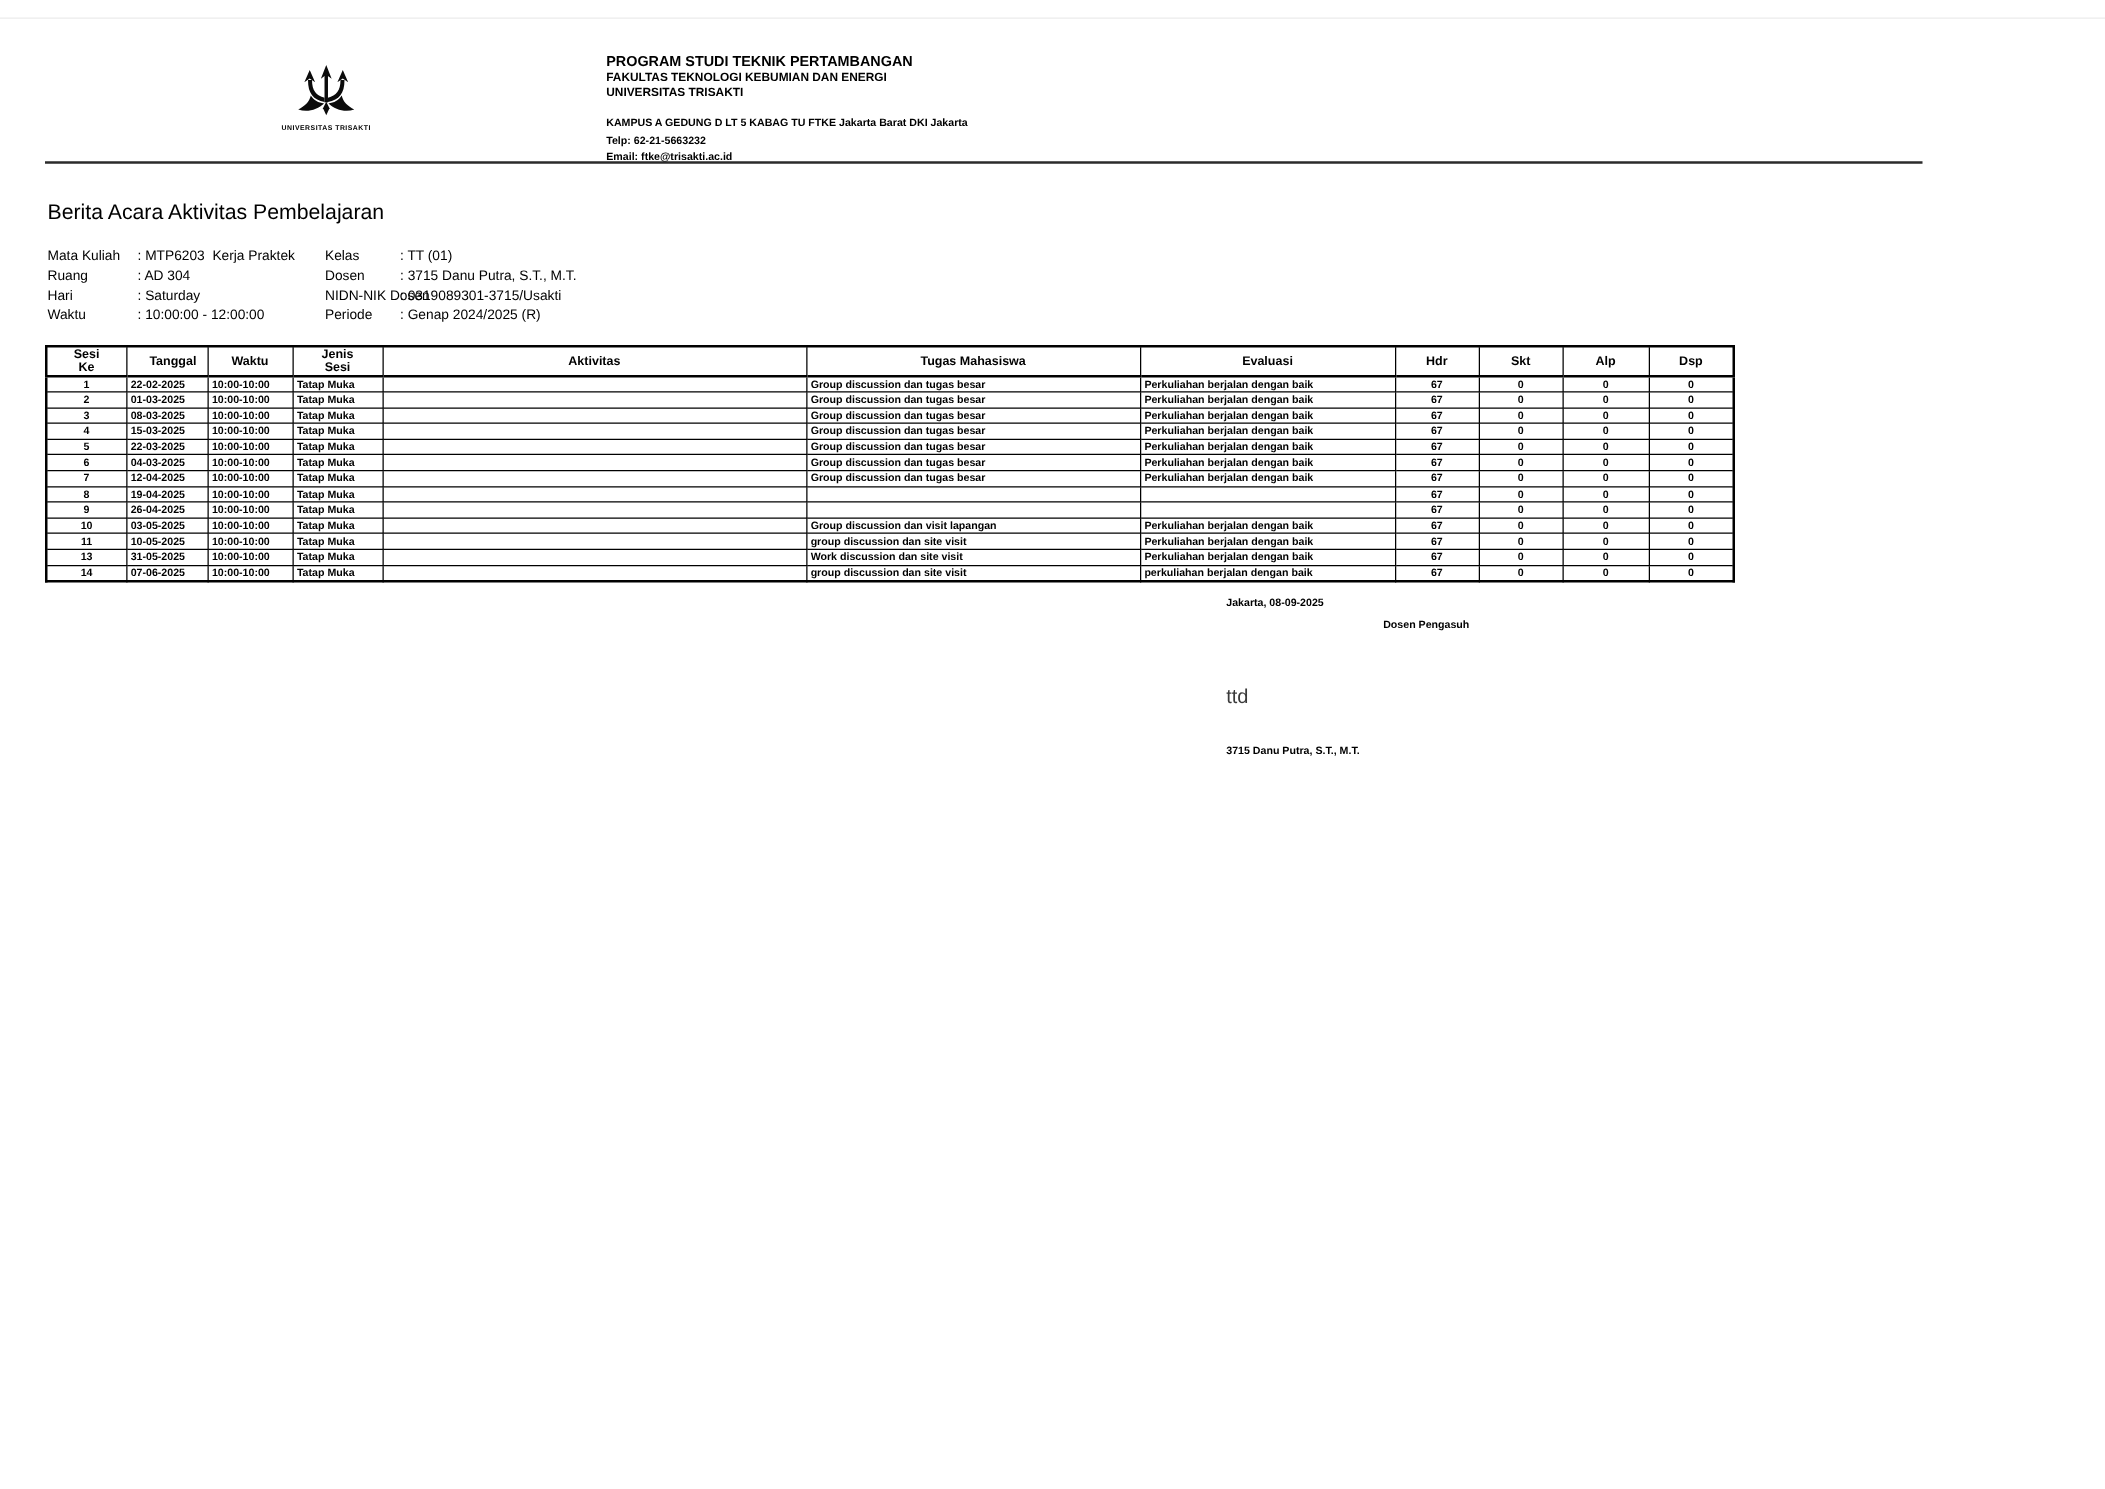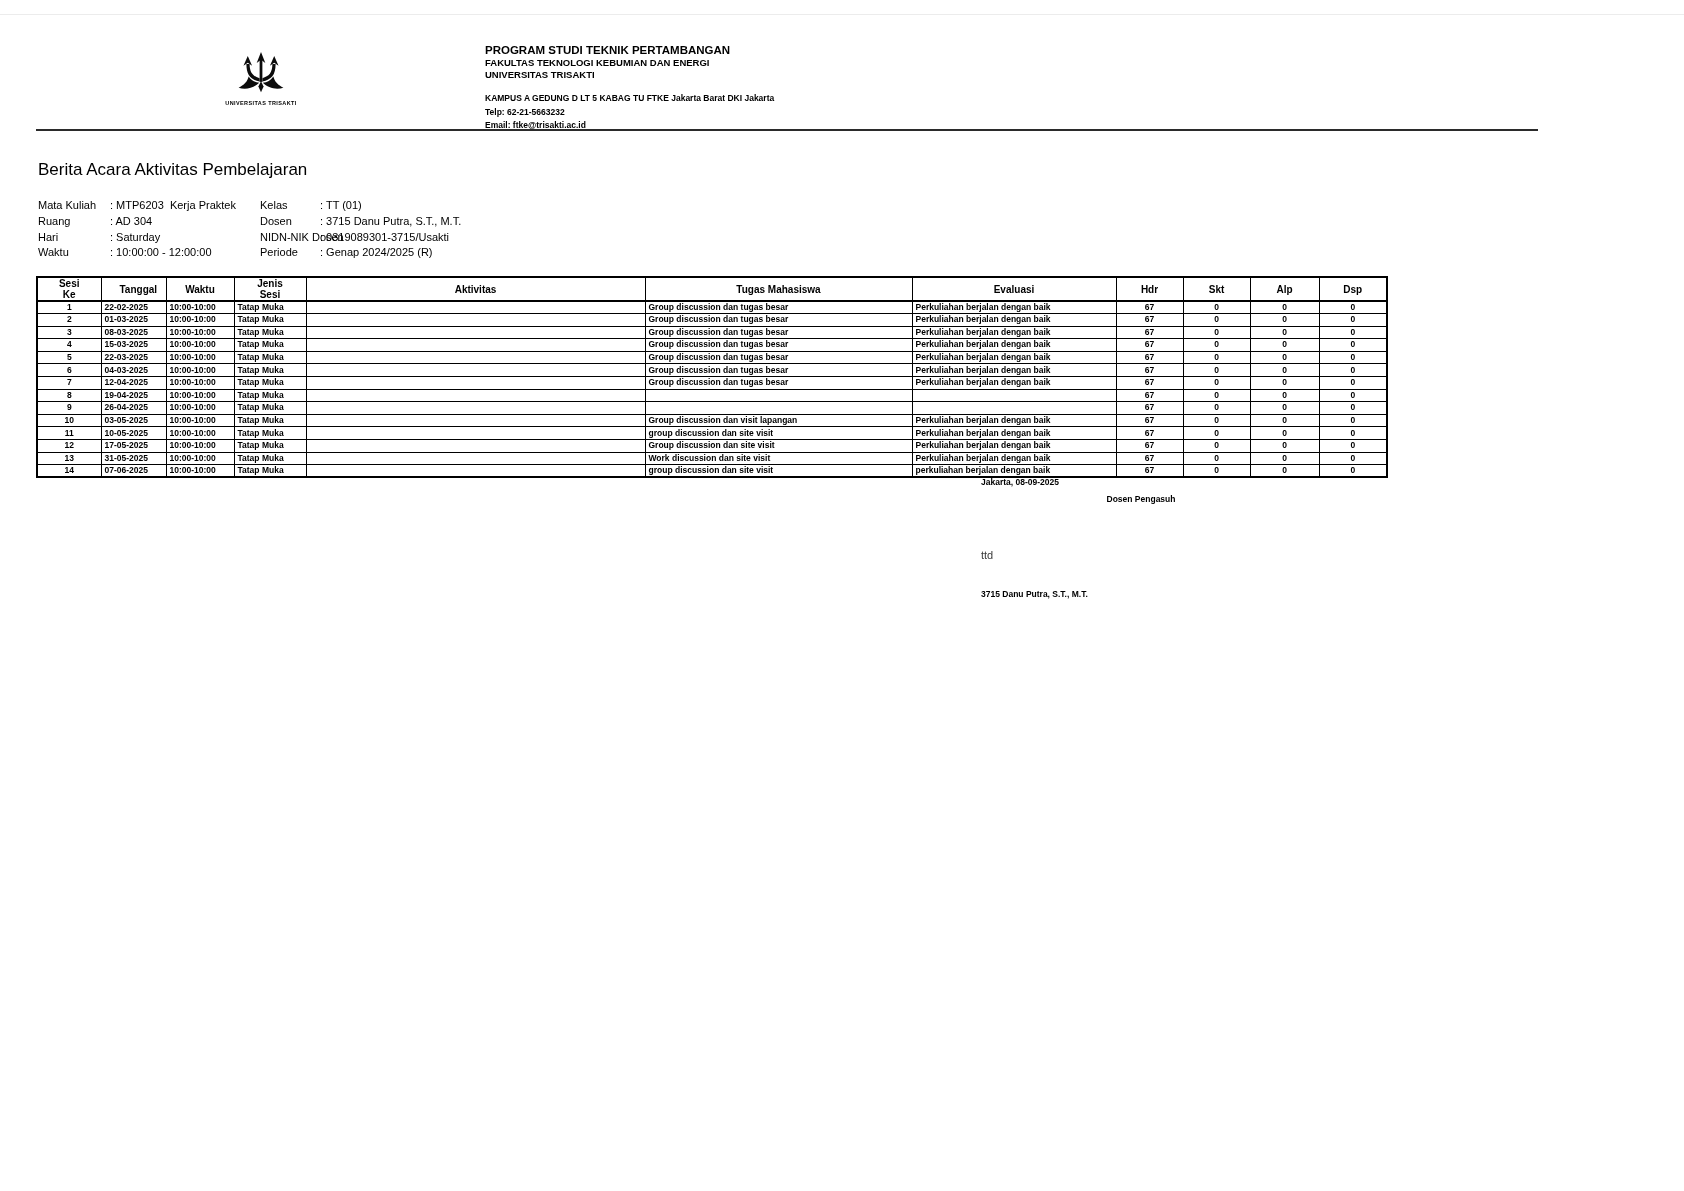--- a/index.html
+++ b/index.html
@@ -51,21 +51,21 @@
   }
   .sessions td.c0 { text-align:center; }
   .sessions td.c1, .sessions td.c2, .sessions td.c3,
   .sessions td.c4, .sessions td.c5, .sessions td.c6 { text-align:left; }
   .sessions td.c7, .sessions td.c8, .sessions td.c9, .sessions td.c10 { text-align:center; }
 
   
   .signature { position:absolute; left:981px; top:477px; width:320px; }
   .sig-place-date { font-size:8.5px; font-weight:bold; }
   .sig-role { font-size:8.5px; font-weight:bold; margin-top:7px;text-align:center; }
-  .sig-ttd { font-size:11px; font-weight:normal; color:#3a3a3a; margin-top:45px; }
+  .sig-ttd { font-size:16px; font-weight:normal; color:#3a3a3a; margin-top:45px; }
   .sig-name { font-size:8.5px; font-weight:bold; margin-top:28px; }
 
   .bottom-blue-mark { position:absolute; left:89px; top:1185px; width:16px; height:5px; border-radius:2px; }
 </style>
 </head>
 <body>
 
 <div class="page">
   <div class="top-edge-line"></div>
 
@@ -300,33 +300,20 @@
           <td class="c3">Tatap Muka</td>
           <td class="c4"></td>
           <td class="c5">group discussion dan site visit</td>
           <td class="c6">Perkuliahan berjalan dengan baik</td>
           <td class="c7">67</td>
           <td class="c8">0</td>
           <td class="c9">0</td>
           <td class="c10">0</td>
         </tr>
         <tr>
-          <td class="c0">12</td>
-          <td class="c1">17-05-2025</td>
-          <td class="c2">10:00-10:00</td>
-          <td class="c3">Tatap Muka</td>
-          <td class="c4"></td>
-          <td class="c5">Group discussion dan site visit</td>
-          <td class="c6">Perkuliahan berjalan dengan baik</td>
-          <td class="c7">67</td>
-          <td class="c8">0</td>
-          <td class="c9">0</td>
-          <td class="c10">0</td>
-        </tr>
-        <tr>
           <td class="c0">13</td>
           <td class="c1">31-05-2025</td>
           <td class="c2">10:00-10:00</td>
           <td class="c3">Tatap Muka</td>
           <td class="c4"></td>
           <td class="c5">Work discussion dan site visit</td>
           <td class="c6">Perkuliahan berjalan dengan baik</td>
           <td class="c7">67</td>
           <td class="c8">0</td>
           <td class="c9">0</td>

